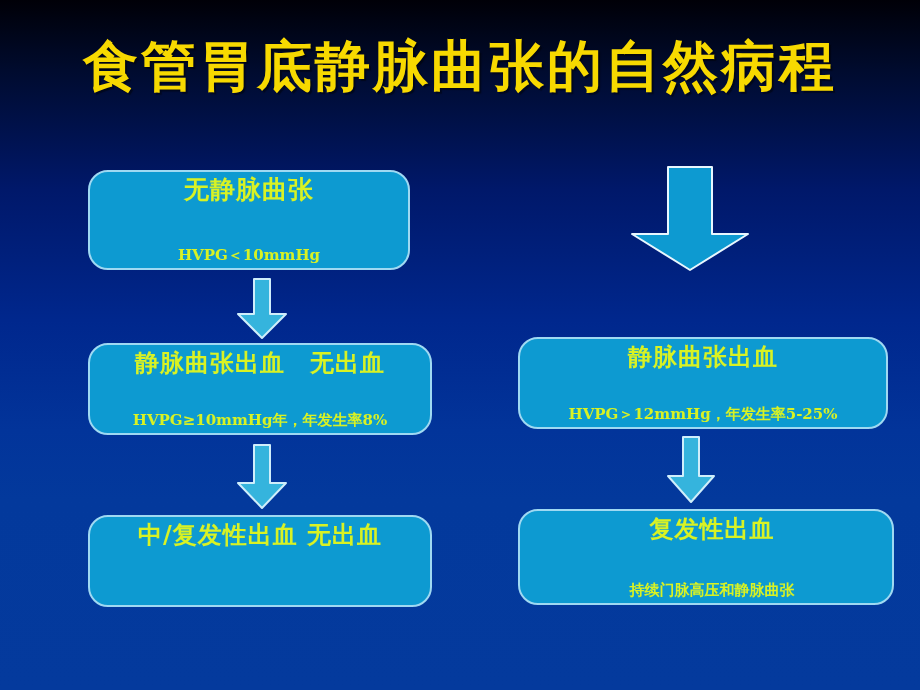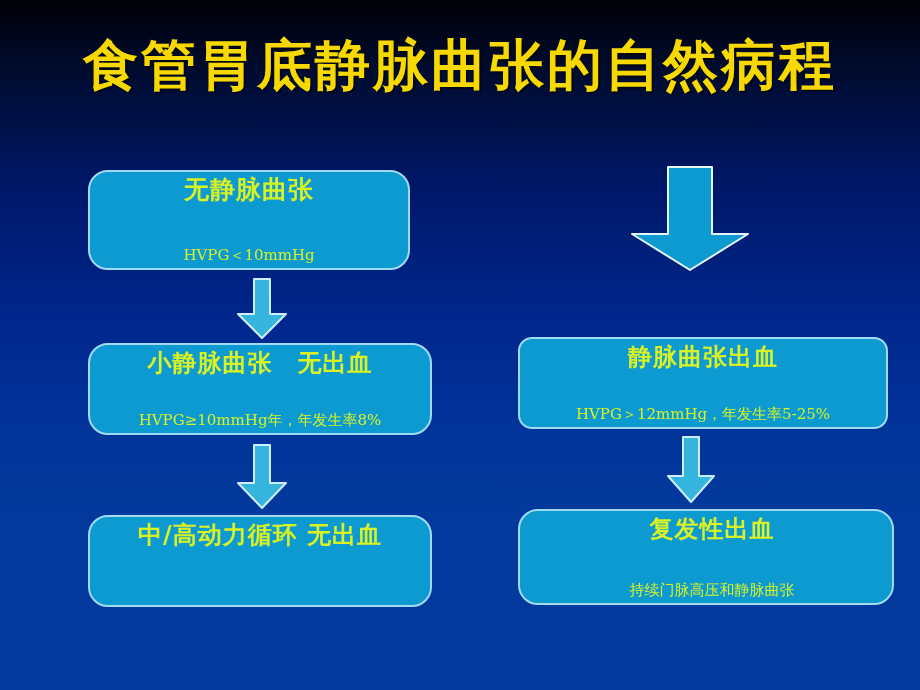--- a/index.html
+++ b/index.html
@@ -30,21 +30,21 @@
   }
 
   
   #slide-title {
     position: absolute;
     left: 0;
     top: 36px;
     width: 920px;
     text-align: center;
     color: #f7d900;
-    font-family: Liberation Serif, serif;
+    font-family: Liberation Sans, sans-serif;
     font-weight: bold;
     font-size: 55px;
     letter-spacing: 3px;
     line-height: 1.1;
     white-space: nowrap;
     text-shadow: 2px 2px 1px rgba(0,0,0,0.45);
   }
 
   
   .node-box {
@@ -65,33 +65,33 @@
     font-family: "DejaVu Serif", serif;
     font-weight: bold;
     font-size: 24px;
     line-height: 1.15;
     white-space: nowrap;
     letter-spacing: 1px;
   }
   .node-sub {
     color: #d8f224;
     font-family: "DejaVu Serif", serif;
-    font-weight: normal;
+    font-weight: bold;
     font-size: 15px;
     line-height: 1.2;
     white-space: nowrap;
     margin-top: 2px;
     letter-spacing: 0px;
   }
 
   
   #box-no-varices   { left: 88px;  top: 170px; width: 322px; height: 100px; }
   #box-small-varices{ left: 88px;  top: 343px; width: 344px; height: 92px;  }
   #box-large-varices{ left: 88px;  top: 515px; width: 344px; height: 92px;  }
-  #box-bleeding     { left: 518px; top: 337px; width: 370px; height: 92px; border-radius: 14px;  }
+  #box-bleeding     { left: 518px; top: 337px; width: 370px; height: 92px;  }
   #box-rebleeding   { left: 518px; top: 509px; width: 376px; height: 96px; padding-left: 20px;  }
 
   #box-no-varices .node-title { font-size: 25px; }
   #box-no-varices .node-sub   { font-size: 15px; }
 
   
   .arrow {
     position: absolute;
   }
   .arrow svg { display: block; }
@@ -113,32 +113,32 @@
     <div class="node-sub">HVPG＜10mmHg</div>
   </div>
 
   <div class="arrow" id="arrow-nv-to-small">
     <svg width="52" height="62" viewBox="0 0 52 62" xmlns="http://www.w3.org/2000/svg">
       <polygon points="18,1 34,1 34,36 50,36 26,60 2,36 18,36" fill="#35b4dd" stroke="#cfeefb" stroke-width="2" stroke-linejoin="round"></polygon>
     </svg>
   </div>
 
   <div class="node-box" id="box-small-varices">
-    <div class="node-title">小静脉曲张　无出血</div>
+    <div class="node-title">静脉曲张出血　无出血</div>
     <div class="node-sub">HVPG≥10mmHg年，年发生率8%</div>
   </div>
 
   <div class="arrow" id="arrow-small-to-large">
     <svg width="52" height="66" viewBox="0 0 52 66" xmlns="http://www.w3.org/2000/svg">
       <polygon points="18,1 34,1 34,39 50,39 26,64 2,39 18,39" fill="#35b4dd" stroke="#cfeefb" stroke-width="2" stroke-linejoin="round"></polygon>
     </svg>
   </div>
 
   <div class="node-box" id="box-large-varices">
-    <div class="node-title">中/高动力循环 无出血</div>
+    <div class="node-title">中/复发性出血 无出血</div>
   </div>
 
   <div class="arrow" id="arrow-big-down">
     <svg width="124" height="106" viewBox="0 0 124 106" xmlns="http://www.w3.org/2000/svg">
       <polygon points="40,1 84,1 84,68 120,68 62,104 4,68 40,68" fill="#0d9ad1" stroke="#e8f7fe" stroke-width="2" stroke-linejoin="round"></polygon>
     </svg>
   </div>
 
   <div class="node-box" id="box-bleeding">
     <div class="node-title">静脉曲张出血</div>

